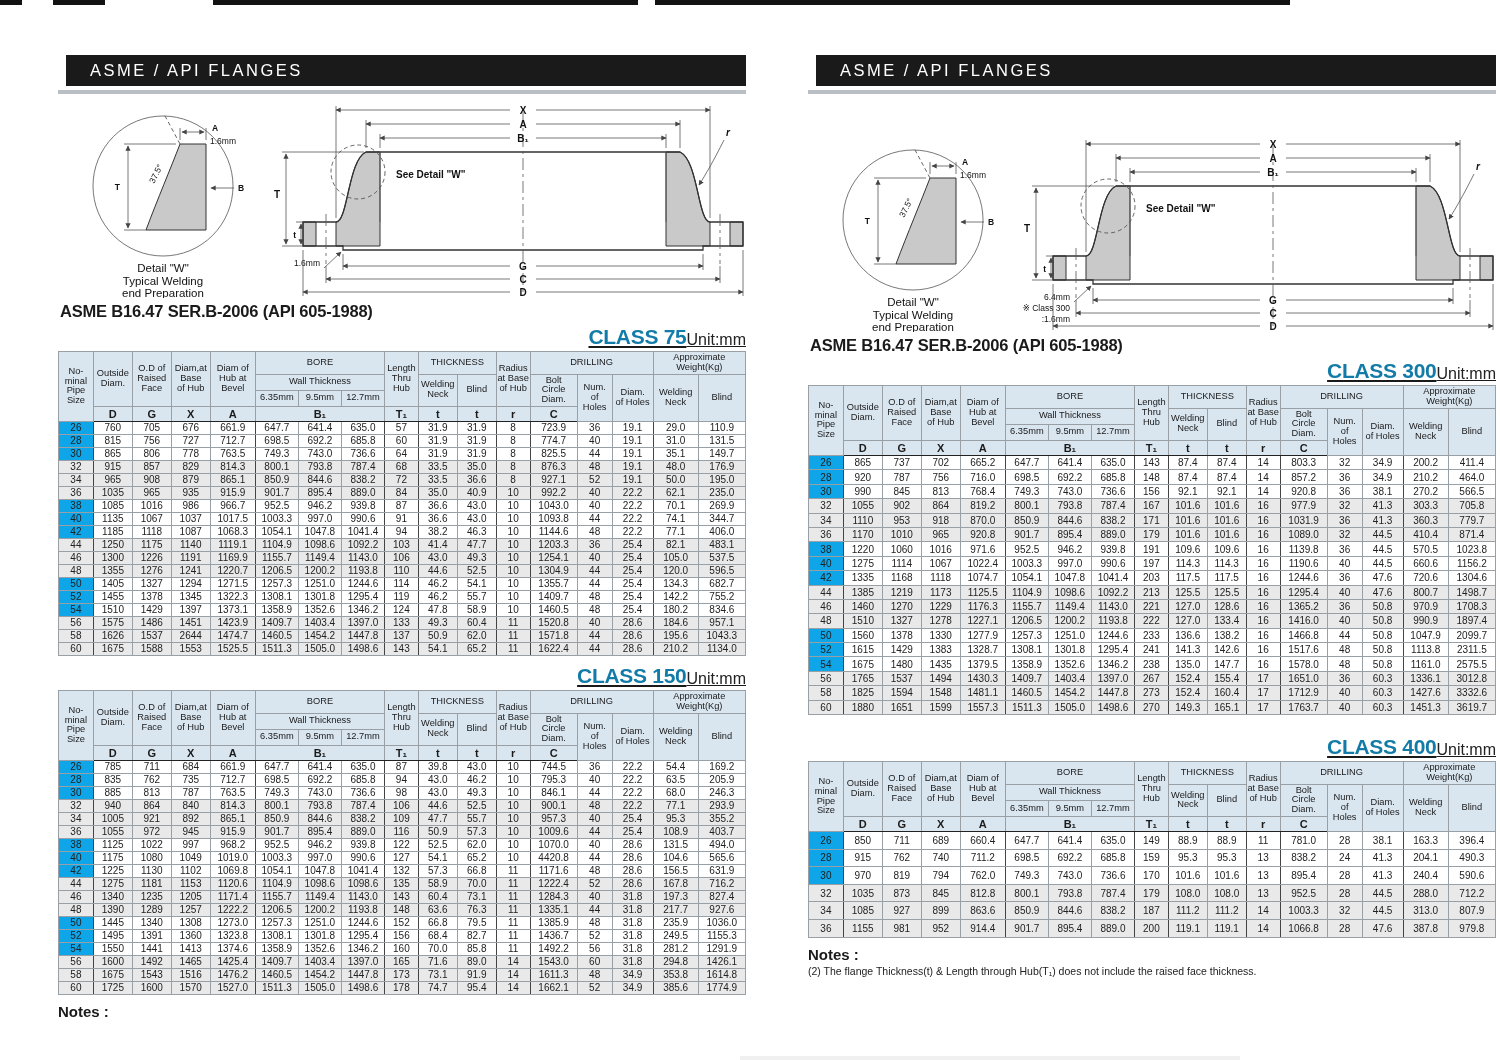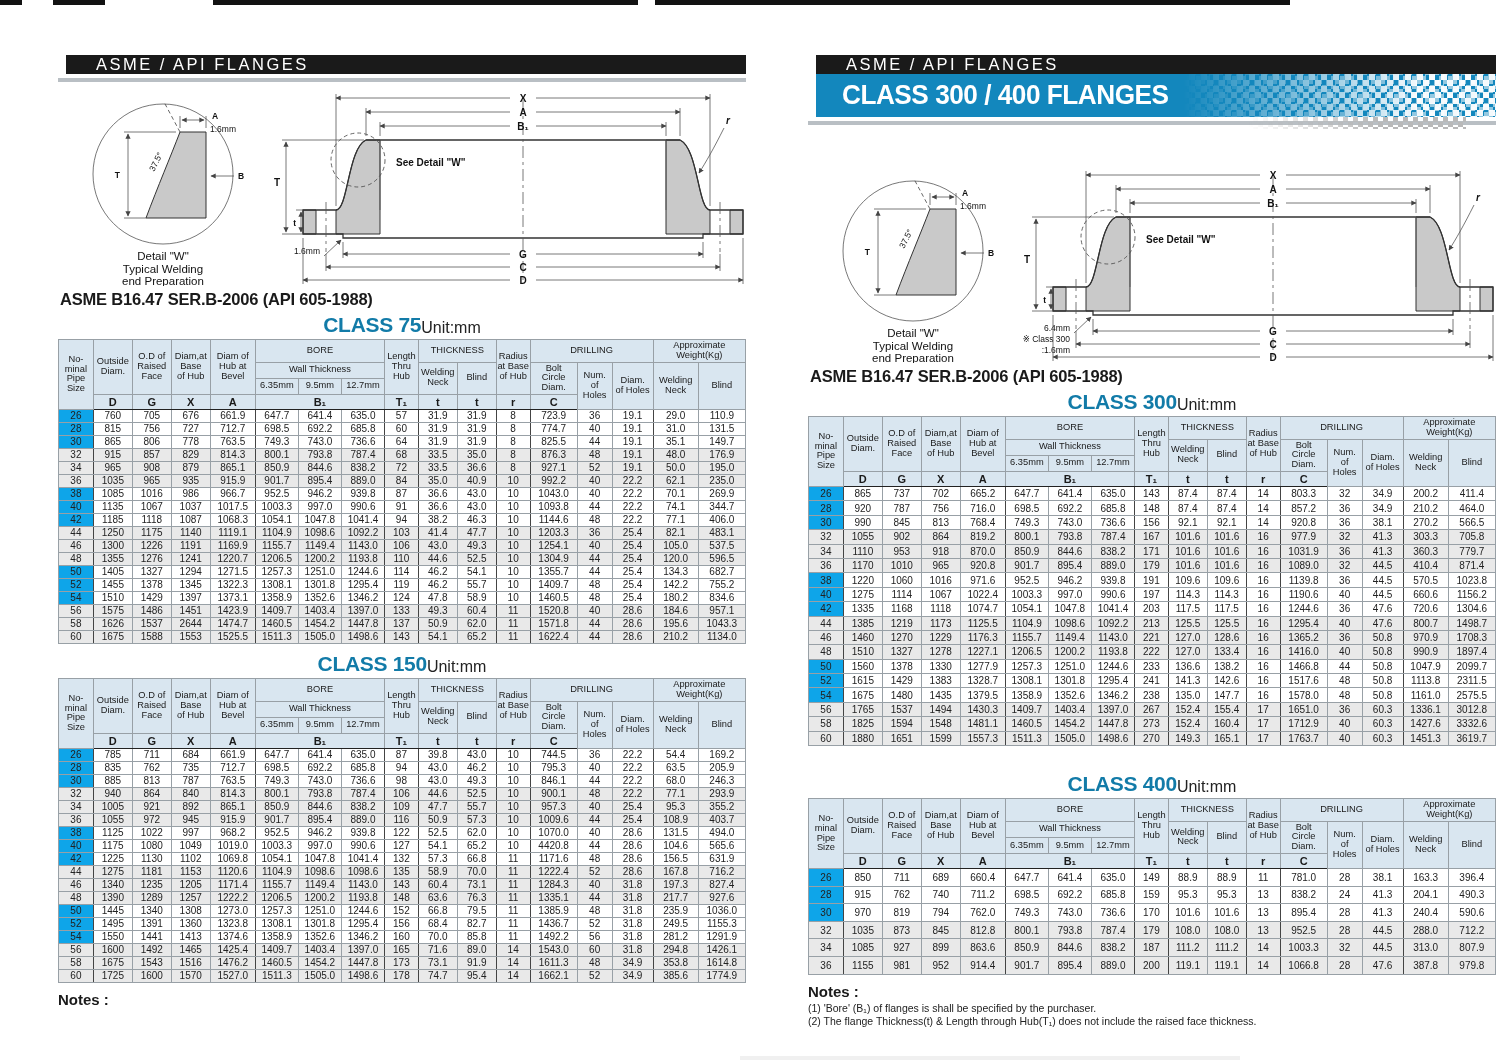--- a/index.html
+++ b/index.html
@@ -5,22 +5,22 @@
   html,body{margin:0;padding:0;}
   body{width:1500px;height:1060px;position:relative;background:#fff;
        font-family:"Liberation Sans","DejaVu Sans",sans-serif;color:#1a1a1a;overflow:hidden;}
 
   .topmark{position:absolute;top:0;height:5px;background:#121212;}
   .botmark{position:absolute;bottom:0;height:4px;background:#f0f0f0;}
 
   .col{position:absolute;top:55px;width:688px;}
   .col-left{left:58px;} .col-right{left:808px;}
 
-  .bar1{height:19px;background:#1a1a1a;color:#fff;display:flex;align-items:center;
-        padding-left:30px;font-size:16.5px;letter-spacing:2.5px;box-sizing:border-box;
+  .bar1{height:31px;background:#1a1a1a;color:#fff;display:flex;align-items:center;
+        padding-left:24px;font-size:16.5px;letter-spacing:2.5px;box-sizing:border-box;
         margin-left:8px;}
   .bar2{height:43px;background:#1387bd;color:#fff;display:flex;align-items:center;
         padding-left:26px;box-sizing:border-box;position:relative;margin-left:8px;}
   .bar2 .ttl{font-size:27px;font-weight:bold;letter-spacing:-0.5px;display:inline-block;
         transform:scaleX(0.97);transform-origin:left center;white-space:nowrap;position:relative;z-index:2;}
   .mosaic{position:absolute;right:0;top:0;height:100%;width:46%;z-index:1;
         background-image:repeating-conic-gradient(rgba(255,255,255,0.95) 0 25%,transparent 0 50%),
                          repeating-conic-gradient(rgba(255,255,255,0.55) 0 25%,transparent 0 50%);
         background-size:12px 12px,9px 9px;background-position:0 0,4px 6px;
         -webkit-mask-image:linear-gradient(to right,transparent,#000 75%);
@@ -38,21 +38,21 @@
   .dthin{stroke:#555;stroke-width:0.8;fill:none;}
   .dout{stroke:#333;stroke-width:1.3;fill:none;}
   .dfill{fill:#c9c9c9;stroke:#333;stroke-width:1;}
   .dcl{stroke:#555;stroke-width:0.8;fill:none;stroke-dasharray:12 4 3 4;}
   .ddash{stroke:#555;stroke-width:0.9;fill:none;stroke-dasharray:4 3;}
   .dlab{font-size:10px;font-weight:bold;fill:#111;}
   .dsm{font-size:8.5px;fill:#111;}
   .dcap{font-size:11.5px;fill:#111;}
 
   .std-title{font-size:16.5px;font-weight:bold;margin:4px 0 0 2px;letter-spacing:-0.2px;}
-  .tblhead{display:flex;justify-content:center;align-items:flex-end;margin:4px 0 2px;}
+  .tblhead{display:flex;justify-content:flex-end;align-items:flex-end;margin:4px 0 2px;text-decoration:underline;}
   .class-title{font-size:21px;font-weight:bold;color:#127ba8;margin:0;letter-spacing:-0.3px;}
   .unit{font-size:16px;color:#222;}
 
   .tbl{margin-top:2px;}
   .ftable{border-collapse:collapse;width:100%;table-layout:fixed;border:1.6px solid #222;}
   .ftable th,.ftable td{border:0.6px solid #98a0a6;text-align:center;padding:0;}
   .ftable thead th{background:#d9e6f0;font-weight:normal;font-size:9.3px;line-height:9.8px;
         white-space:pre-line;padding:1px 0;}
   .ftable thead tr.letters th{font-weight:bold;font-size:11px;line-height:12px;}
   .ftable thead tr:last-child th{border-bottom:1.4px solid #222;}
@@ -1052,25 +1052,20 @@
   <div class="notes">
     <h4>Notes :</h4>
 
   </div>
 </div>
 
 <div class="col col-right">
   <div class="bar1">
     <span>ASME / API  FLANGES</span>
   </div>
-  <div class="bar2">
-    <span class="ttl">CLASS 300 / 400 FLANGES</span>
-    <span class="mosaic"></span>
-    <span class="mosaic-under"></span>
-  </div>
   <div class="rule"></div>
 
   <div class="diagram">
   <svg width="688" height="200" viewBox="0 0 688 200" xmlns="http://www.w3.org/2000/svg">
     <defs>
       <marker id="arr" viewBox="0 0 10 10" refX="9" refY="5" markerWidth="6.5" markerHeight="6.5" orient="auto-start-reverse">
             <path d="M0,0 L10,5 L0,10 z" fill="#444"></path>
           </marker>
     </defs>
 
@@ -1581,21 +1576,21 @@
               <td>1763.7</td>
               <td>40</td>
               <td>60.3</td>
               <td>1451.3</td>
               <td>3619.7</td>
             </tr>
           </tbody>
     </table>
   </div>
 </div>
-  <div class="tbl rows-c" style="margin-top:26px">
+  <div class="tbl rows-c" style="margin-top:20px">
   <div>
     <div class="tblhead">
       <h3 class="class-title">CLASS 400</h3>
       <span class="unit">Unit:mm</span>
     </div>
     <table class="ftable">
       <colgroup>
         <col class="c-nom">
             <col class="c-d">
             <col class="c-g">
@@ -1793,16 +1788,15 @@
               <td>387.8</td>
               <td>979.8</td>
             </tr>
           </tbody>
     </table>
   </div>
 </div>
 
   <div class="notes">
     <h4>Notes :</h4>
-    <p>(1) 'Bore' (B₁) of flanges is shall be specified by the purchaser.</p>
     <p>(2) The flange Thickness(t) &amp; Length through Hub(T₁) does not include the raised face thickness.</p>
   </div>
 </div>
 
 </body></html>

